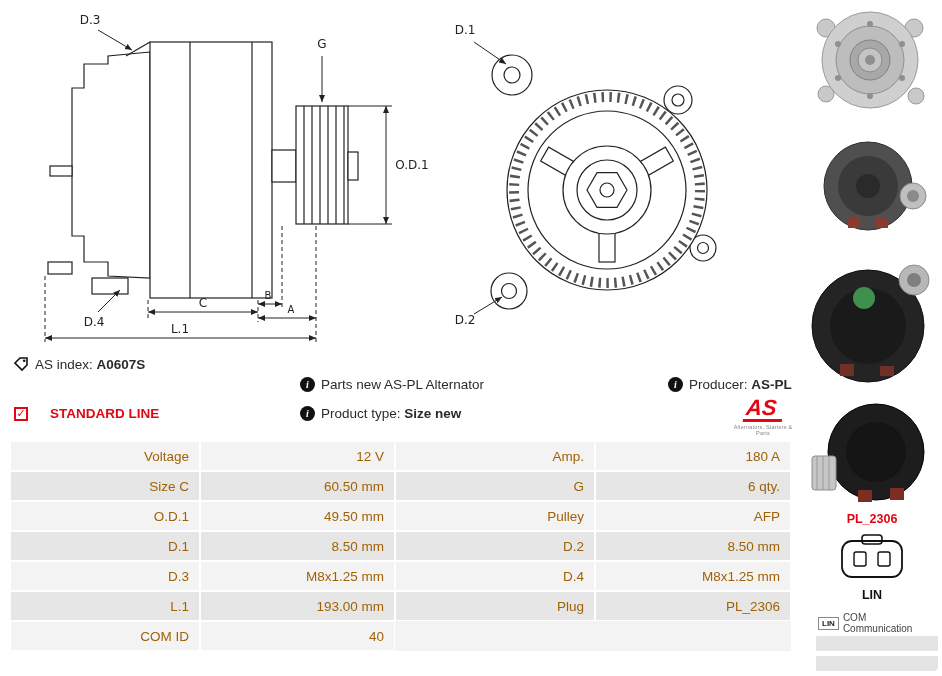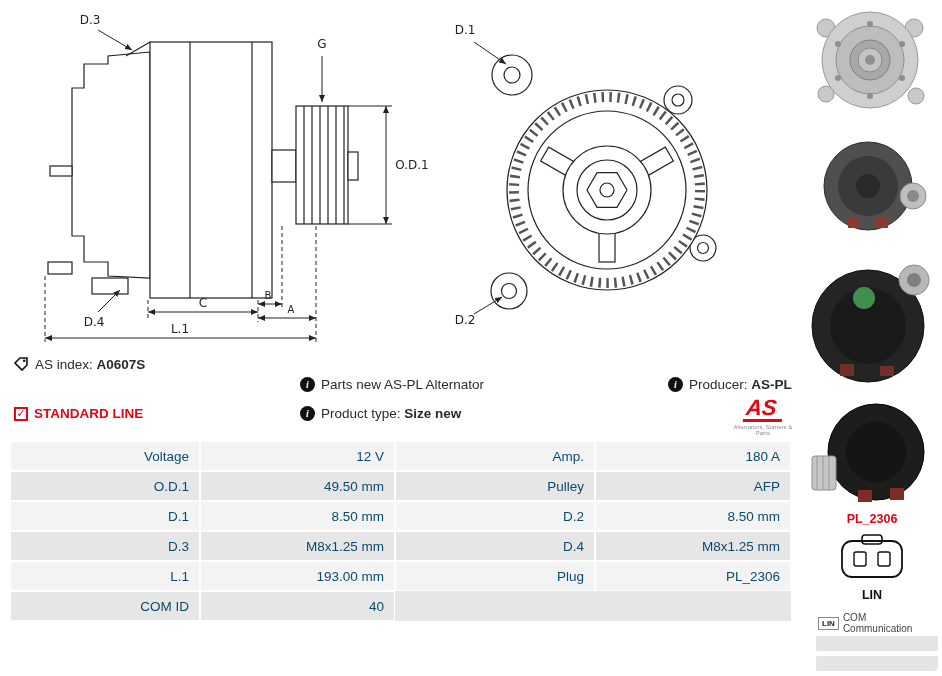--- a/index.html
+++ b/index.html
@@ -9,31 +9,31 @@
 
   
   .drawing{position:absolute;left:0;top:0;}
 
   
   .iblock{position:absolute;font-size:13.5px;white-space:nowrap;display:flex;align-items:center;gap:6px;}
   .iblock b{font-weight:bold;}
   .info-icon{display:inline-flex;align-items:center;justify-content:center;width:15px;height:15px;
              border-radius:50%;background:#111;color:#fff;font-size:10px;font-weight:bold;
              font-family:"Liberation Serif",serif;font-style:italic;}
-  .std-line{color:#e30613;font-weight:bold;}
+  .std-line{color:#e30613;font-weight:bold;margin-left:16px;}
   .checkbox{display:inline-flex;align-items:center;justify-content:center;width:14px;height:14px;
             border:2px solid #e30613;color:#e30613;font-size:11px;font-weight:bold;box-sizing:border-box;}
   .logo{position:absolute;left:728px;top:398px;width:70px;text-align:center;}
   .logo .mark{display:inline-block;color:#e30613;font-style:italic;font-weight:bold;font-size:22px;
               line-height:20px;border-bottom:3px solid #e30613;transform:skewX(-6deg);padding:0 6px 1px 2px;}
   .logo .tagline{font-size:5.5px;color:#888;margin-top:2px;letter-spacing:.2px;}
 
   
   table.spec{position:absolute;left:10px;top:441px;width:781px;border-collapse:separate;border-spacing:0;}
-  table.spec td{height:28px;padding:0 10px;font-size:13.5px;text-align:right;border:1px solid #fff;color:#0c4a6e;}
+  table.spec td{height:28px;padding:0 10px;font-size:13.5px;text-align:right;border:1px solid #fff;color:#a16207;}
   table.spec tr:nth-child(odd) td{background:#f3f3f3;}
   table.spec tr:nth-child(even) td{background:#e6e6e6;}
   table.spec td.empty{background:transparent;border-color:transparent;}
 
   
   .side{position:absolute;left:806px;top:0;width:132px;height:676px;}
   .side>*{position:absolute;left:0;width:132px;}
   .plug-code{color:#e30613;font-weight:bold;font-size:12.5px;text-align:center;}
   .plug-label{font-weight:bold;font-size:12.5px;text-align:center;color:#111;}
   .com-row{display:flex;align-items:center;gap:4px;border-bottom:1px solid #c9c9c9;padding:2px 0 4px 2px;box-sizing:border-box;}
@@ -188,20 +188,26 @@
         <col style="width:196px">
       </colgroup>
     <tbody>
       <tr>
         <td>Voltage</td>
         <td>12 V</td>
         <td>Amp.</td>
         <td>180 A</td>
       </tr>
       <tr>
+        <td>Size C</td>
+        <td>60.50 mm</td>
+        <td>G</td>
+        <td>6 qty.</td>
+      </tr>
+      <tr>
         <td>O.D.1</td>
         <td>49.50 mm</td>
         <td>Pulley</td>
         <td>AFP</td>
       </tr>
       <tr>
         <td>D.1</td>
         <td>8.50 mm</td>
         <td>D.2</td>
         <td>8.50 mm</td>

